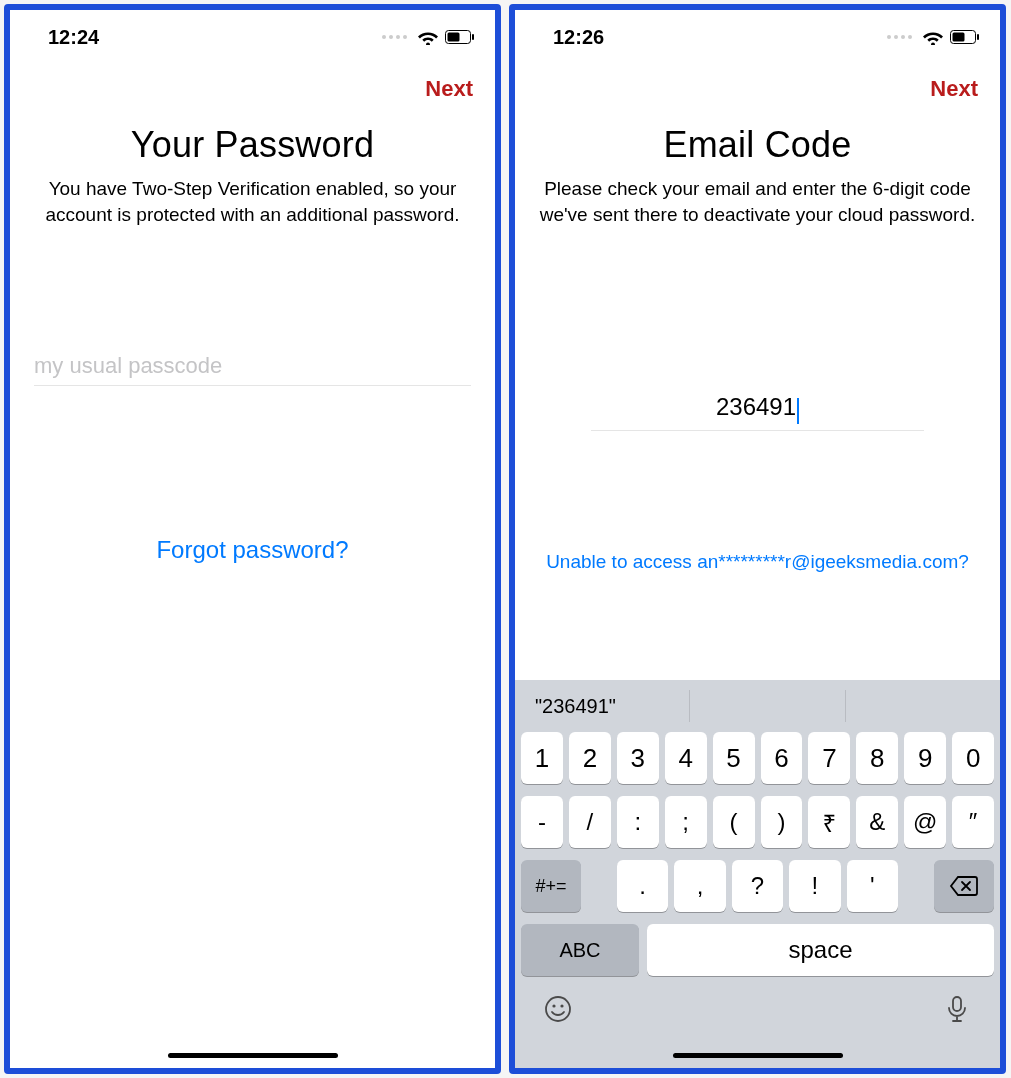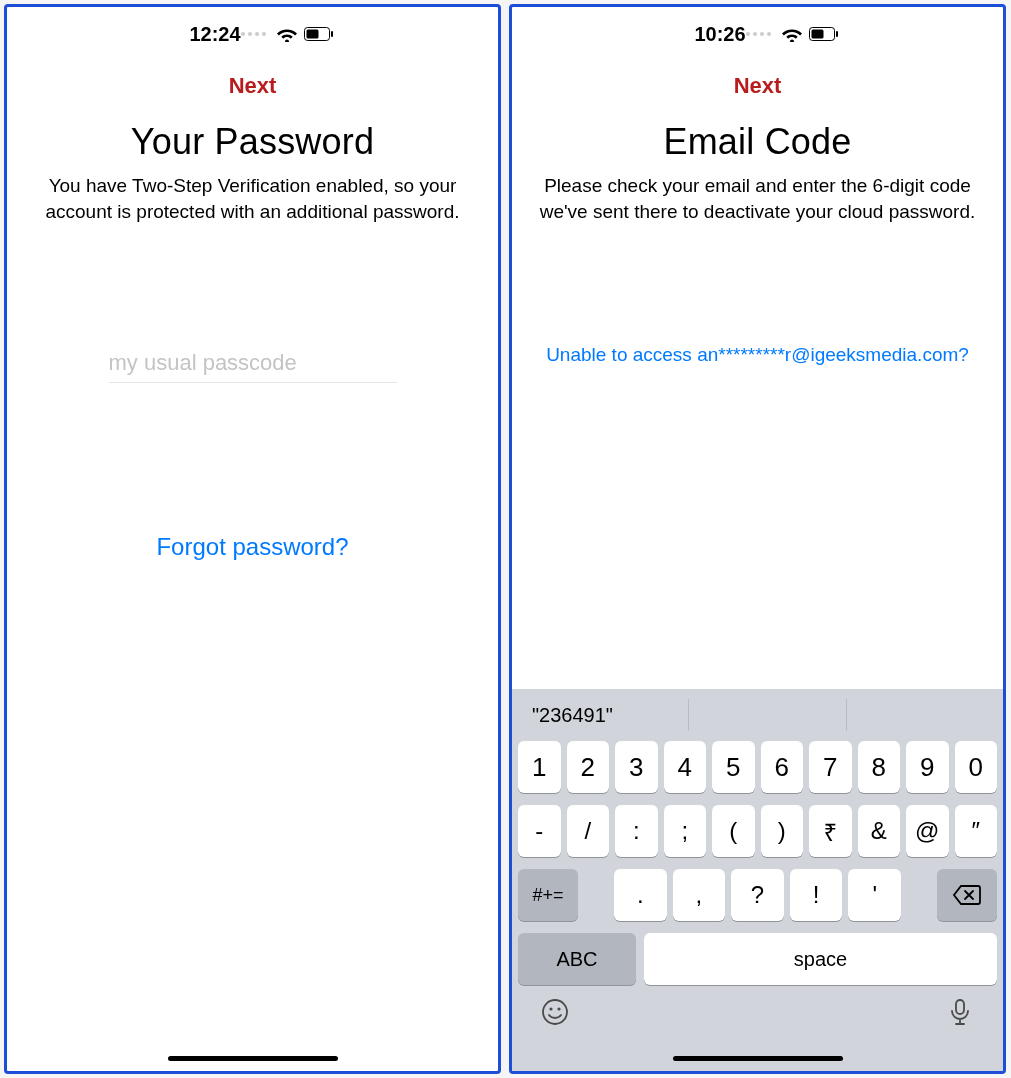--- a/index.html
+++ b/index.html
@@ -7,27 +7,26 @@
     background: #f5f5f5;
     font-family: -apple-system, "Helvetica Neue", Helvetica, Arial, sans-serif;
     display: flex;
     gap: 8px;
     padding: 4px;
   }
   .phone {
     width: 497px;
     height: 1070px;
     background: #fff;
-    border: 3px solid #1d4ed8;
+    border: 6px solid #1d4ed8;
     border-radius: 4px;
     display: flex;
     flex-direction: column;
     position: relative;
     overflow: hidden;
-    align-items: center;
   }
   .status-bar {
     display: flex;
     justify-content: space-between;
     align-items: center;
     padding: 12px 20px 6px 20px;
     height: 48px;
   }
   .status-time {
     font-size: 20px;
@@ -161,23 +160,23 @@
   }
   .key.symkey { font-size: 24px; }
   .key.fn {
     background: #b2b7bf;
     font-size: 20px;
   }
   .key.fn.small { font-size: 18px; }
   .key.backspace svg { width: 30px; height: 22px; }
   .krow.row3 { padding: 0 6px; }
   .krow.row3 .spacer { flex: 0 0 24px; }
-  .krow.row4 { gap: 8px; padding: 0 6px; margin-bottom: 8px; }
+  .krow.row4 { gap: 8px; padding: 0 6px; margin-bottom: 14px; }
   .key.abc { flex: 0 0 118px; background:#b2b7bf; font-size:20px; }
-  .key.space { flex: 1; font-size: 20px; }
+  .key.space { flex: 1; font-size: 24px; }
   .key.done { flex: 0 0 118px; background:#007aff; color:#fff; font-size:22px; }
   .kfooter {
     display: flex;
     justify-content: space-between;
     padding: 4px 28px 0 28px;
   }
   .kfooter svg { width: 30px; height: 30px; }
 </style>
 </head>
 <body>
@@ -209,21 +208,21 @@
   <div class="subtitle">You have Two-Step Verification enabled, so your account is protected with an additional password.</div>
   <div class="input-wrap password">
     <input class="input-field" type="text" placeholder="my usual passcode" style="">
   </div>
   <div class="link forgot">Forgot password?</div>
   <div class="home-indicator"></div>
 </div>
 
 <div class="phone">
   <div class="status-bar">
-    <div class="status-time">10:26</div>
+    <div class="status-time">12:26</div>
     <div class="status-right">
       <div class="dots">
           <span></span>
           <span></span>
           <span></span>
           <span></span>
         </div>
       <svg width="22" height="16" viewBox="0 0 22 16">
           <path fill="#000" d="M11 13.5a2 2 0 100 4 2 2 0 000-4zm0-5c-2.2 0-4.2.9-5.7 2.3l1.9 1.9C8.2 11.7 9.5 11 11 11s2.8.7 3.8 1.7l1.9-1.9C15.2 9.4 13.2 8.5 11 8.5zm0-5C7.1 3.5 3.6 5 1 7.6l1.9 1.9C5 7.4 7.8 6 11 6s6 1.4 8.1 3.5L21 7.6C18.4 5 14.9 3.5 11 3.5z"></path>
         </svg>
@@ -232,20 +231,23 @@
           <rect x="2.5" y="2.5" width="12" height="9" rx="1.5" fill="#000"></rect>
           <rect x="27" y="4" width="2" height="6" rx="1" fill="#000"></rect>
         </svg>
     </div>
   </div>
   <div class="nav-bar">
     <div class="nav-next">Next</div>
   </div>
   <div class="title">Email Code</div>
   <div class="subtitle">Please check your email and enter the 6-digit code we've sent there to deactivate your cloud password.</div>
+  <div class="input-wrap code">
+    <span class="code-value">236491</span><span class="caret"></span>
+  </div>
   <div class="link unable">Unable to access an*********r@igeeksmedia.com?</div>
 
   <div class="keyboard">
     <div class="suggestion-bar">
       <div class="suggestion">"236491"</div>
       <div class="suggestion"></div>
       <div class="suggestion"></div>
     </div>
     <div class="krow">
       <div class="key">1</div>

